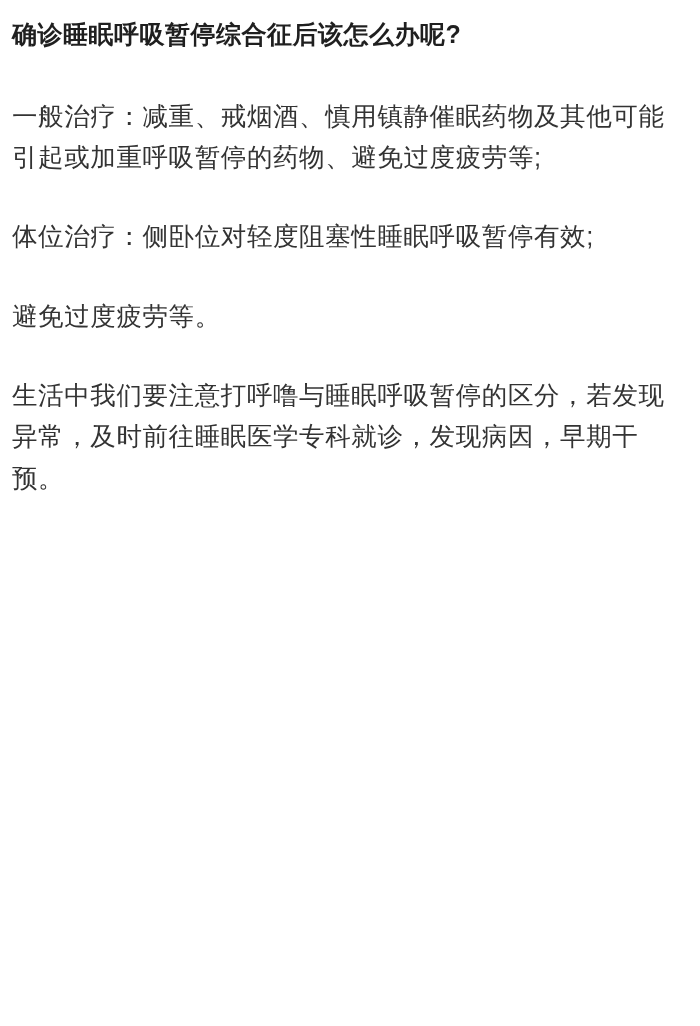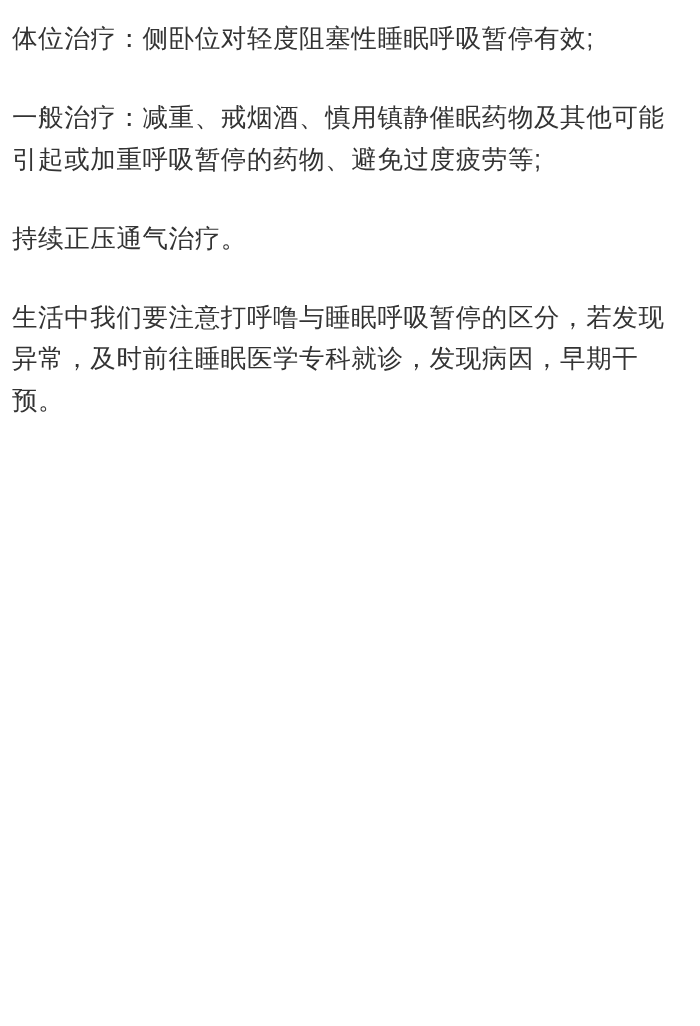--- a/index.html
+++ b/index.html
@@ -39,17 +39,18 @@
     word-break: break-all;
   }
   .para:last-child {
     margin-bottom: 12px;
   }
 </style>
 </head>
 <body>
 
 <div class="page">
+  <h1 class="doc-title">确诊睡眠呼吸暂停综合征后该怎么办呢?</h1>
+  <p class="para">一般治疗：减重、戒烟酒、慎用镇静催眠药物及其他可能引起或加重呼吸暂停的药物、避免过度疲劳等;</p>
   <p class="para">体位治疗：侧卧位对轻度阻塞性睡眠呼吸暂停有效;</p>
-  <p class="para">一般治疗：减重、戒烟酒、慎用镇静催眠药物及其他可能引起或加重呼吸暂停的药物、避免过度疲劳等;</p>
-  <p class="para">持续正压通气治疗。</p>
+  <p class="para">避免过度疲劳等。</p>
   <p class="para">生活中我们要注意打呼噜与睡眠呼吸暂停的区分，若发现异常，及时前往睡眠医学专科就诊，发现病因，早期干预。</p>
 </div>
 
 </body></html>

